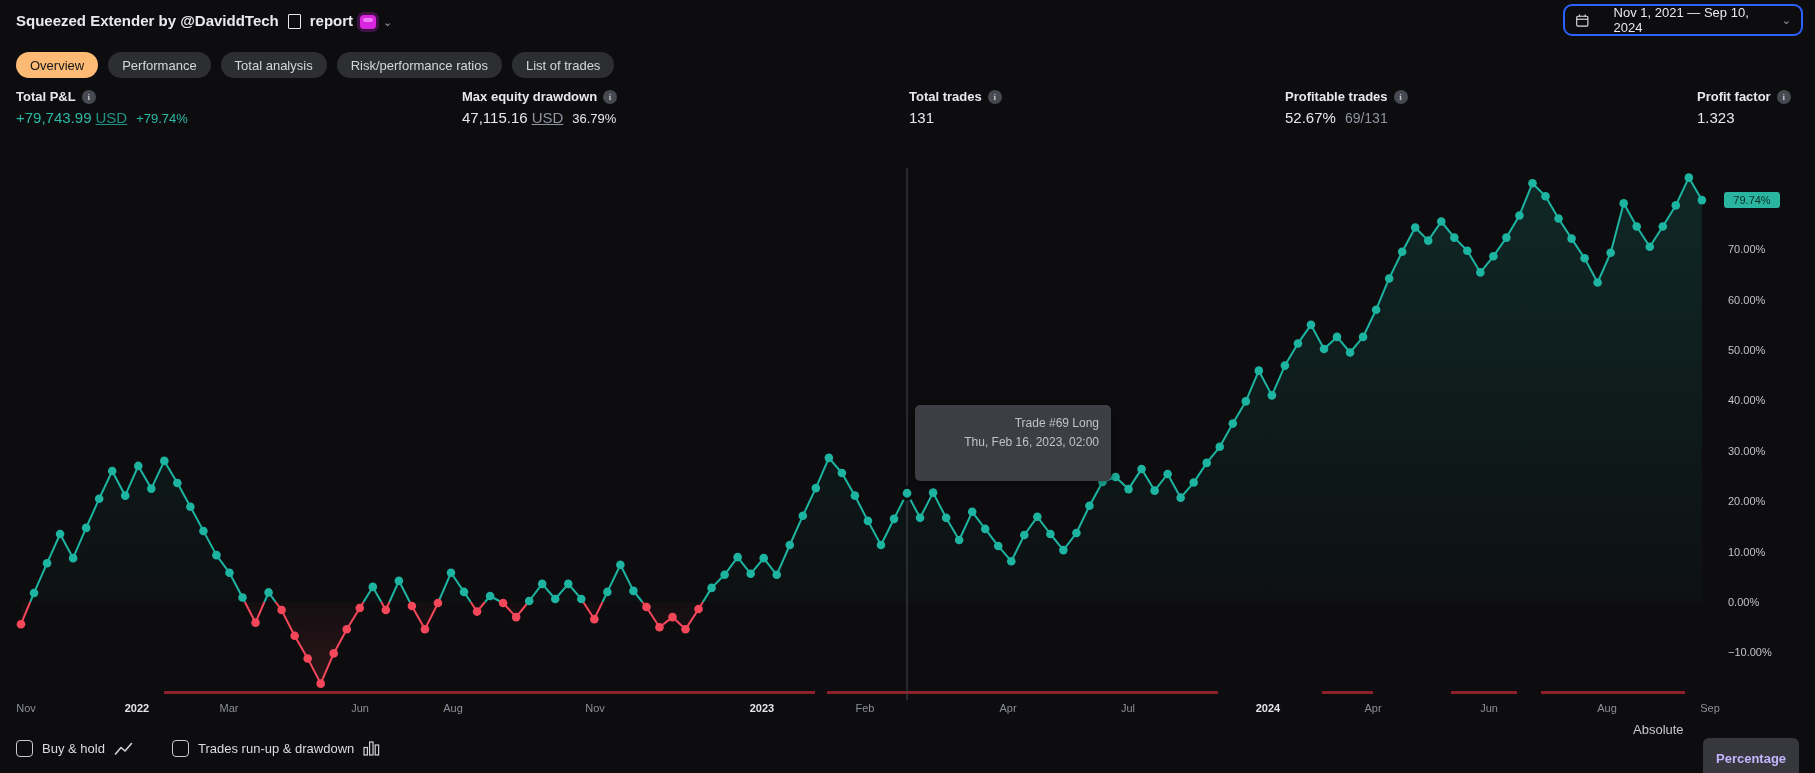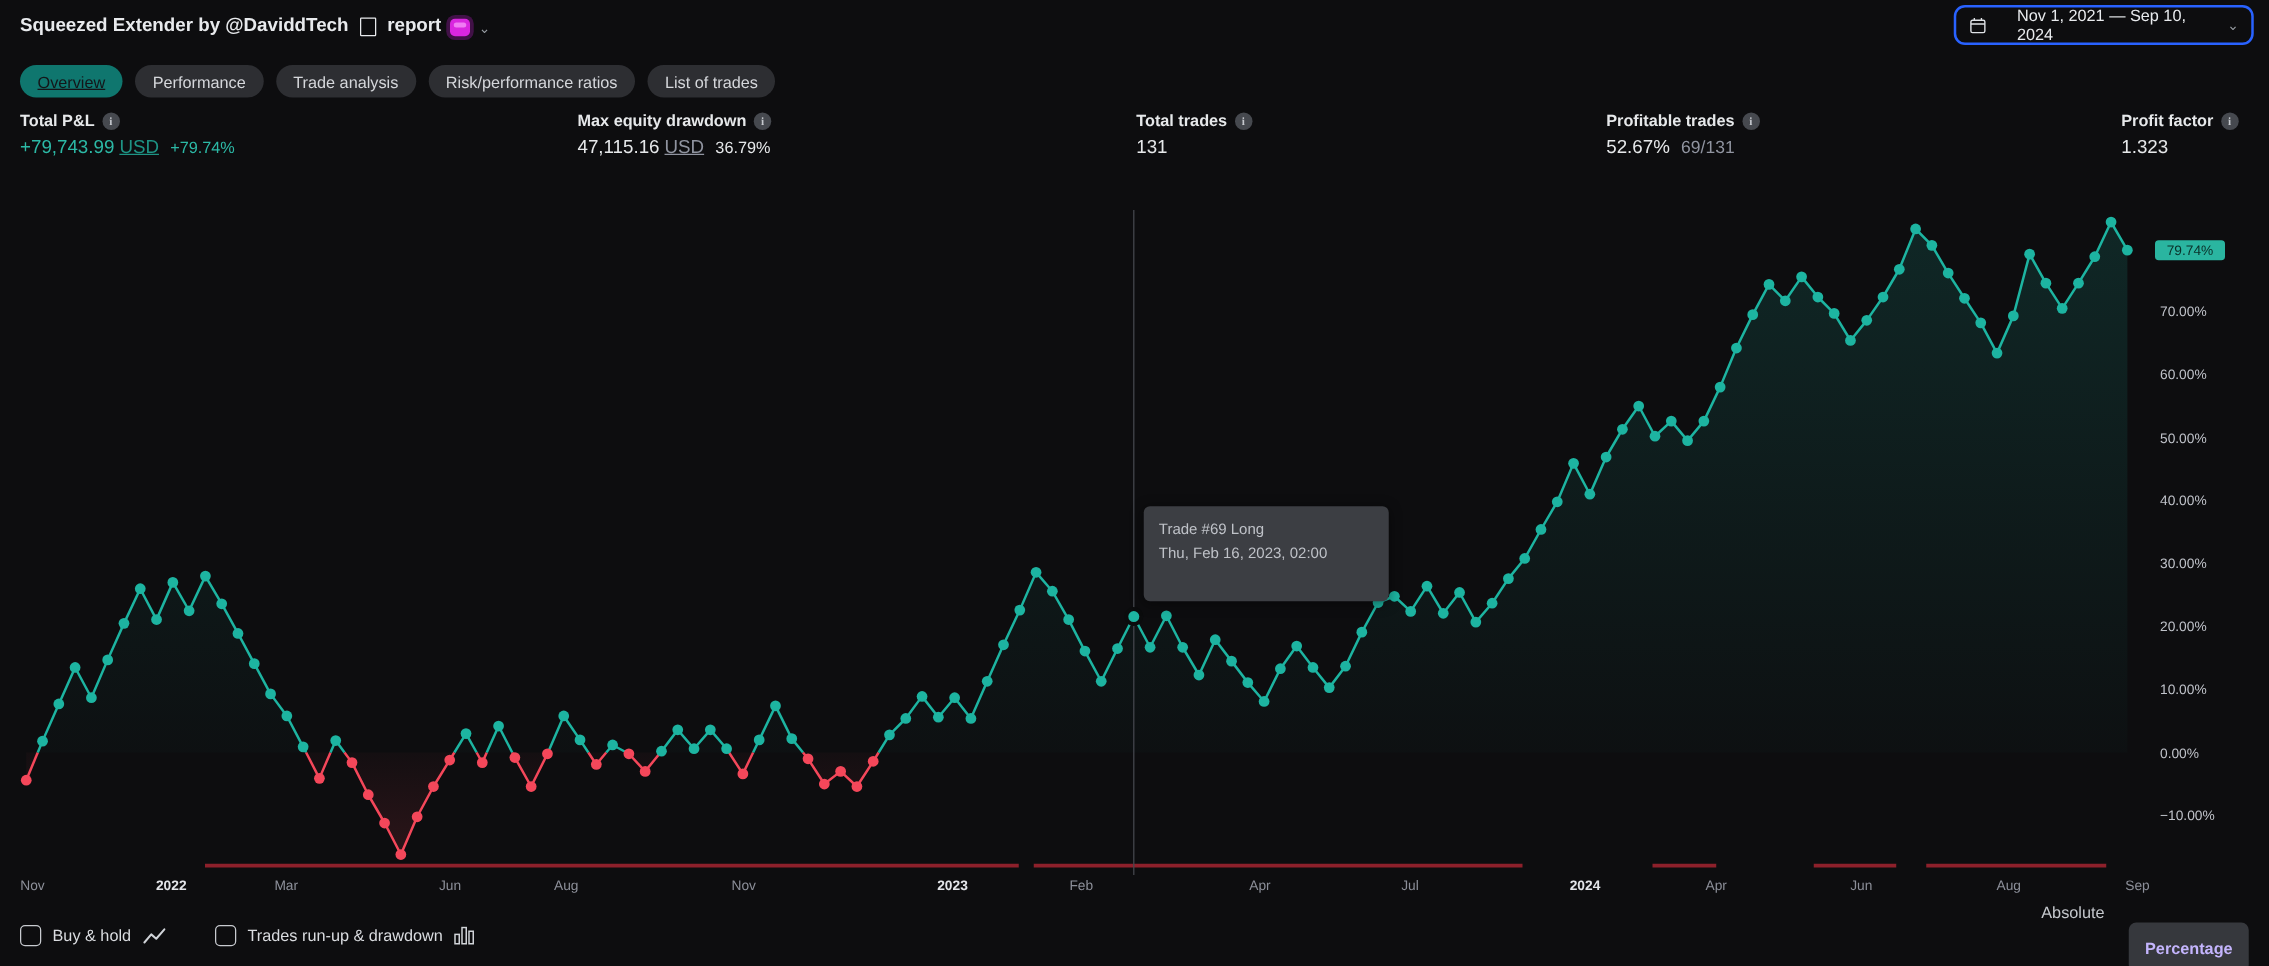--- a/index.html
+++ b/index.html
@@ -11,38 +11,38 @@
   .magenta-ic{position:relative;width:16px;height:14px;background:#d926df;border-radius:4px;
     box-shadow:0 0 0 3px rgba(128,22,140,.45);}
   .magenta-ic::after{content:"";position:absolute;left:3px;top:3px;width:10px;height:4px;background:#f07bf3;border-radius:2px;}
   .chev{color:#9aa0a6;font-size:11px;font-weight:normal;}
   #date-btn{position:absolute;left:1563px;top:4px;width:240px;height:32px;border:2px solid #2962ff;border-radius:9px;
     box-sizing:border-box;display:flex;align-items:center;gap:24px;padding:0 10px;color:#e8eaed;font-size:13px;cursor:pointer;}
   
   #tabs{position:absolute;left:16px;top:52px;display:flex;gap:10px;}
   .tab{height:26px;padding:0 14px;border-radius:14px;background:#2d2e32;color:#d5d7db;font-size:13px;
     display:flex;align-items:center;cursor:pointer;white-space:nowrap;}
-  .tab.active{background:#0f766e;color:#141619;text-decoration:underline;}
+  .tab.active{background:#fdba74;color:#141619;}
   
   .stat{position:absolute;top:86px;}
   .stat .lbl{display:flex;align-items:flex-end;gap:6px;font-size:13px;font-weight:bold;color:#e6e8ea;height:18px;}
   .info{display:inline-flex;width:14px;height:14px;border-radius:50%;background:#46494f;color:#c6c9ce;
     font-size:9px;font-weight:bold;align-items:center;justify-content:center;font-family:"Liberation Serif",serif;}
   .stat .val{margin-top:5px;font-size:15px;color:#e6e8ea;display:flex;align-items:baseline;gap:4px;}
   .stat .unit{font-size:15px;color:#9094a0;text-decoration:underline;}
   .stat .extra{font-size:13px;color:#e6e8ea;margin-left:5px;}
   #stat-0{left:16px;}  #stat-1{left:462px;} #stat-2{left:909px;} #stat-3{left:1285px;} #stat-4{left:1697px;}
   #stat-0 .val,#stat-0 .extra{color:#2cb9a6;} #stat-0 .unit{color:#1e9485;}
   #stat-3 .extra{font-size:14px;color:#9094a0;}
   
   #chart-svg{position:absolute;left:0;top:0;}
   
   #tooltip{position:absolute;width:196px;height:76px;background:#3c3e43;border-radius:5px;box-sizing:border-box;
     padding:9px 12px 0 12px;box-shadow:0 2px 10px rgba(0,0,0,.45);z-index:5;}
-  #tooltip .t1,#tooltip .t3{font-size:12px;color:#bfc2c8;text-align:left;line-height:19px;}
+  #tooltip .t1,#tooltip .t3{font-size:12px;color:#bfc2c8;text-align:right;line-height:19px;}
   #tooltip .t2{display:flex;align-items:center;gap:6px;line-height:23px;}
   #tooltip .dot{width:8px;height:8px;border-radius:50%;background:#1db4a1;flex:none;}
   #tooltip .nm{font-size:13px;font-weight:bold;color:#f1f2f4;}
   #tooltip .sp{flex:1;}
   #tooltip .vv{font-size:13.5px;font-weight:bold;color:#ffffff;}
   #tooltip .vu{font-size:10px;color:#aeb1b7;margin-left:2px;}
   
   .chk-row{position:absolute;top:740px;display:flex;align-items:center;gap:9px;cursor:pointer;}
   #chk1{left:16px;} #chk2{left:172px;}
   .box{width:17px;height:17px;border:1.5px solid #c8cbd0;border-radius:4px;box-sizing:border-box;}
@@ -69,21 +69,21 @@
     <line x1="5.2" y1="1.5" x2="5.2" y2="4" stroke="#dfe2e6" stroke-width="1.3"></line>
     <line x1="11.8" y1="1.5" x2="11.8" y2="4" stroke="#dfe2e6" stroke-width="1.3"></line>
   </svg>
   <span>Nov 1, 2021 — Sep 10, 2024</span>
   <span class="chev">⌄</span>
 </div>
 
 <div id="tabs">
   <div class="tab active">Overview</div>
   <div class="tab">Performance</div>
-  <div class="tab">Trade analysis</div>
+  <div class="tab">Total analysis</div>
   <div class="tab">Risk/performance ratios</div>
   <div class="tab">List of trades</div>
 </div>
 
 <div class="stat" id="stat-0">
   <div class="lbl">
       <span>Total P&amp;L</span>
       <span class="info">i</span>
     </div>
   <div class="val">

